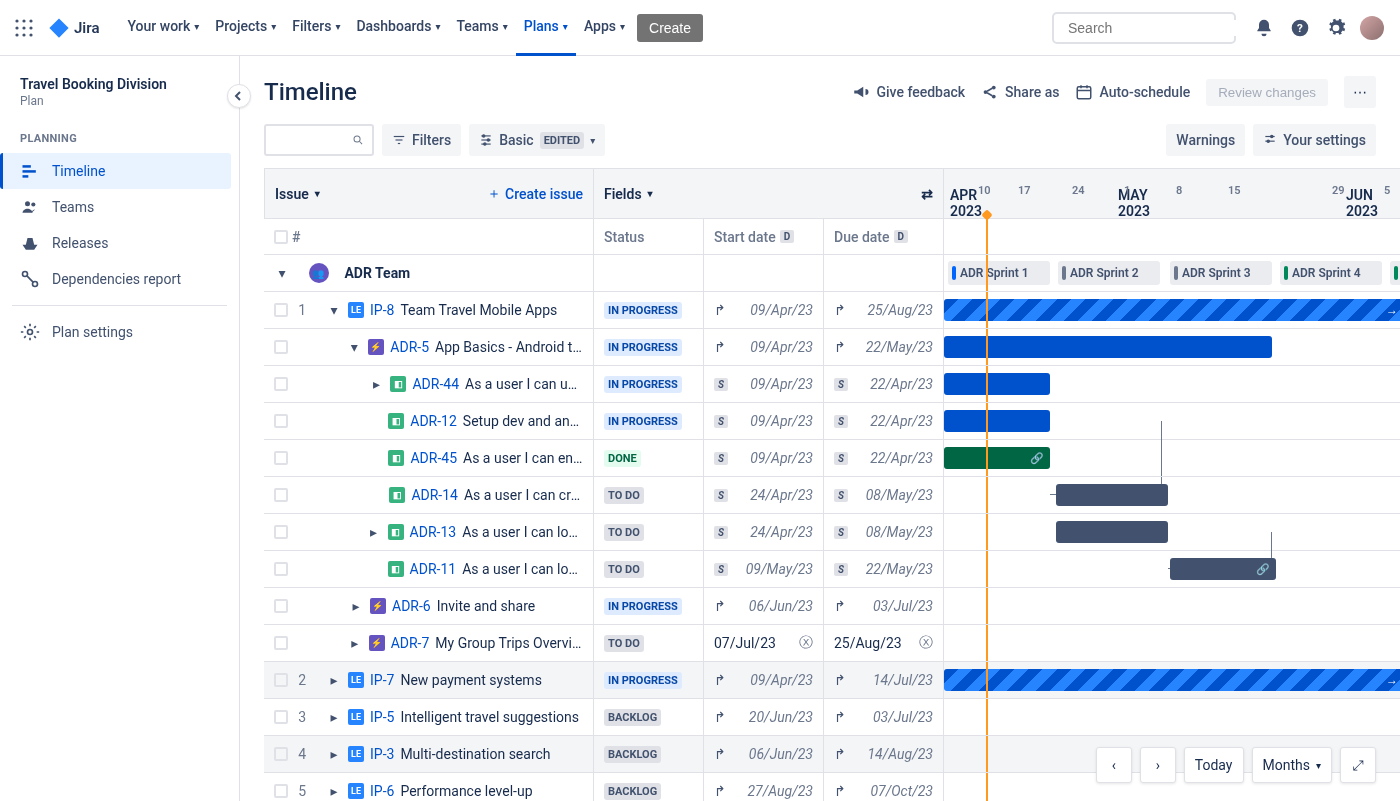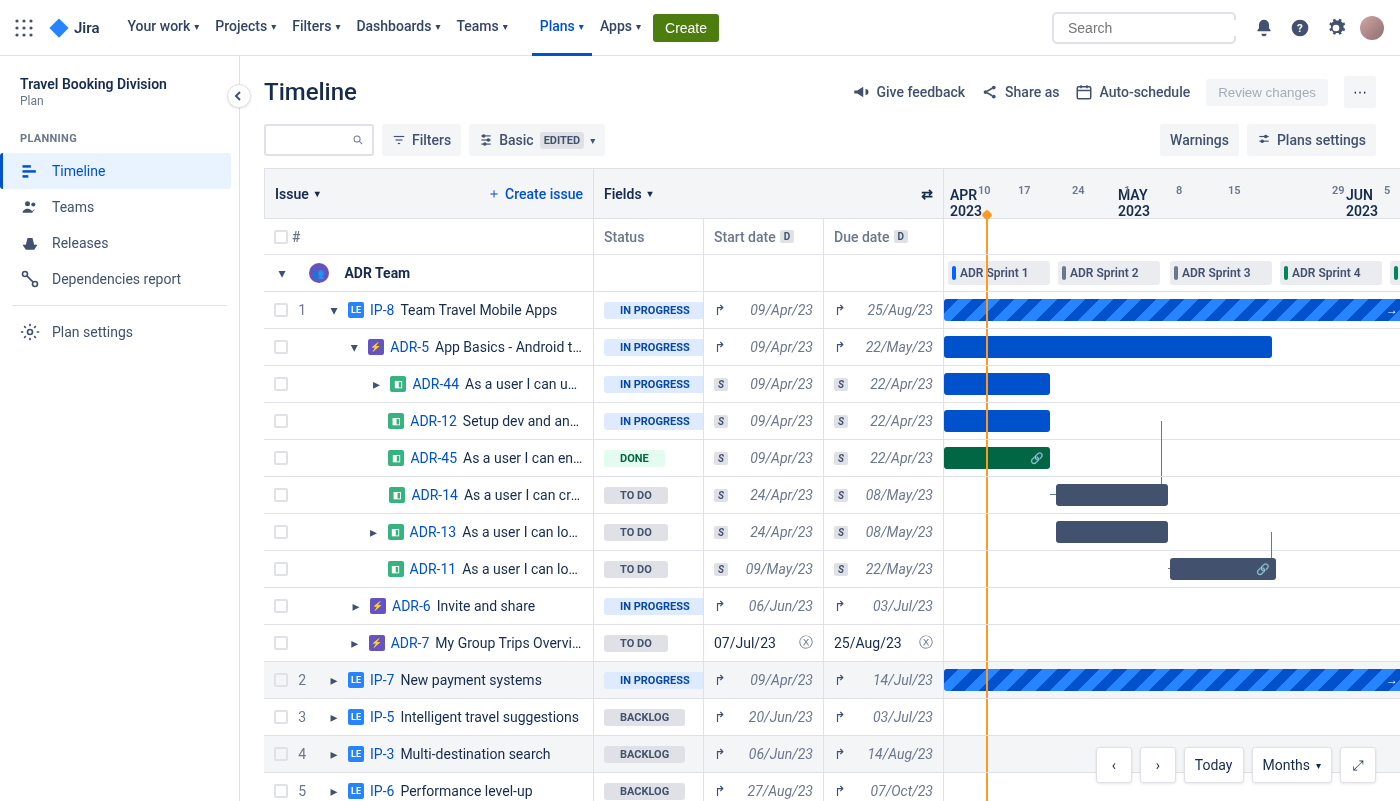--- a/index.html
+++ b/index.html
@@ -2,24 +2,24 @@
 <html><head>
 <meta charset="utf-8">
 <style>
 * { box-sizing: border-box; margin: 0; padding: 0; }
 body { font-family: -apple-system, BlinkMacSystemFont, "Segoe UI", Roboto, sans-serif; font-size: 14px; color: #172B4D; background: #fff; overflow: hidden; }
 .topnav { height: 56px; border-bottom: 1px solid #DFE1E6; display: flex; align-items: center; padding: 0 12px; gap: 4px; }
 .app-switcher { width: 24px; height: 24px; display: flex; align-items: center; justify-content: center; cursor: pointer; }
 .jira-logo { display: flex; align-items: center; gap: 4px; margin-left: 8px; margin-right: 16px; cursor: pointer; }
 .jira-logo-text { font-weight: 600; color: #253858; font-size: 15px; }
 .nav-item { padding: 6px 8px; cursor: pointer; color: #344563; font-weight: 500; display: flex; align-items: center; gap: 4px; border-bottom: 3px solid transparent; height: 56px; }
-.nav-item.active { border-bottom-color: #0052CC; color: #0052CC; margin-left: 16px; }
+.nav-item.active { border-bottom-color: #0052CC; color: #0052CC; }
 .chev-down { font-size: 10px; }
 .spacer { flex: 1; }
-.btn-primary { background: #4d7c0f; color: #fff; border: none; border-radius: 3px; padding: 6px 12px; font-weight: 500; cursor: pointer; font-size: 14px; }
+.btn-primary { background: #737373; color: #fff; border: none; border-radius: 3px; padding: 6px 12px; font-weight: 500; cursor: pointer; font-size: 14px; }
 .search-box { width: 184px; height: 32px; border: 2px solid #DFE1E6; border-radius: 5px; display: flex; align-items: center; padding: 0 8px; gap: 6px; margin-right: 8px; }
 .search-box input { border: none; outline: none; flex: 1; font-size: 14px; }
 .top-icon { width: 32px; height: 32px; display: flex; align-items: center; justify-content: center; cursor: pointer; color: #42526E; }
 .avatar { width: 24px; height: 24px; border-radius: 50%; background: linear-gradient(135deg,#d4a5a5,#8b6f6f); }
 
 .main { display: flex; height: calc(100vh - 56px); }
 .sidebar { width: 240px; border-right: 1px solid #DFE1E6; padding: 20px 8px 8px 8px; position: relative; display: flex; flex-direction: column; }
 .sidebar-collapse { position: absolute; right: -12px; top: 28px; width: 24px; height: 24px; border-radius: 50%; background: #fff; border: 1px solid #DFE1E6; display: flex; align-items: center; justify-content: center; cursor: pointer; box-shadow: 0 1px 2px rgba(0,0,0,0.1); }
 .plan-title { font-weight: 600; font-size: 14px; padding: 0 12px; }
 .plan-subtitle { font-size: 12px; color: #6B778C; padding: 2px 12px 16px 12px; }
@@ -64,21 +64,21 @@
 .row-cell.gantt { padding: 0; position: relative; overflow: visible; }
 .checkbox { width: 14px; height: 14px; border: 2px solid #DFE1E6; border-radius: 2px; flex-shrink: 0; }
 .toggle { width: 16px; cursor: pointer; color: #42526E; flex-shrink: 0; text-align: center; }
 .issue-type { width: 16px; height: 16px; border-radius: 2px; flex-shrink: 0; display: flex; align-items: center; justify-content: center; font-size: 9px; font-weight: 700; color: #fff; }
 .it-le { background: #2684FF; }
 .it-epic { background: #6554C0; }
 .it-story { background: #36B37E; }
 .issue-key { color: #0052CC; cursor: pointer; }
 .issue-summary { color: #172B4D; overflow: hidden; text-overflow: ellipsis; }
 .team-avatar { width: 20px; height: 20px; border-radius: 50%; background: #6554C0; color: #fff; display: flex; align-items: center; justify-content: center; font-size: 10px; }
-.status-lozenge { font-size: 11px; font-weight: 700; padding: 2px 16px; border-radius: 3px; }
+.status-lozenge { font-size: 11px; font-weight: 700; padding: 2px 4px; border-radius: 3px; }
 .st-inprogress { background: #DEEBFF; color: #0747A6; }
 .st-done { background: #E3FCEF; color: #006644; }
 .st-todo { background: #DFE1E6; color: #42526E; }
 .st-backlog { background: #DFE1E6; color: #42526E; }
 .date-val { color: #6B778C; font-style: italic; margin-left: auto; }
 .date-flag { color: #42526E; margin-right: 2px; }
 .s-badge { background: #DFE1E6; color: #42526E; font-size: 10px; font-weight: 700; font-style: italic; padding: 1px 4px; border-radius: 2px; }
 .row-num { color: #6B778C; width: 12px; text-align: right; flex-shrink: 0; }
 .clear-btn { color: #6B778C; cursor: pointer; margin-left: auto; }
 .today-line { position: absolute; top: 0; bottom: 0; width: 2px; background: #FF991F; z-index: 5; }
@@ -285,21 +285,21 @@
         <div class="filter-chip warn-chip">
             <span>Warnings</span>
           </div>
         <div class="filter-chip">
             <svg width="14" height="14" viewBox="0 0 24 24" fill="none" stroke="#42526E" stroke-width="2">
               <line x1="4" y1="6" x2="20" y2="6"></line>
               <circle cx="15" cy="6" r="2" fill="#42526E"></circle>
               <line x1="4" y1="14" x2="20" y2="14"></line>
               <circle cx="9" cy="14" r="2" fill="#42526E"></circle>
             </svg>
-            <span>Plans settings</span>
+            <span>Your settings</span>
           </div>
       </div>
     </div>
 
     <div class="timeline-area">
       <div class="timeline-grid" id="grid">
 
         <div class="th">
             <span>Issue</span>
             <span class="chev-down">▾</span>

